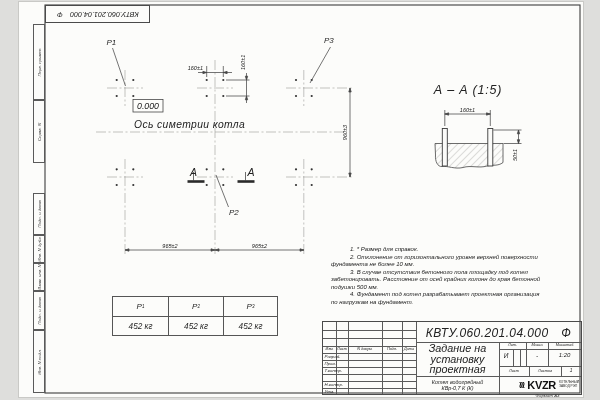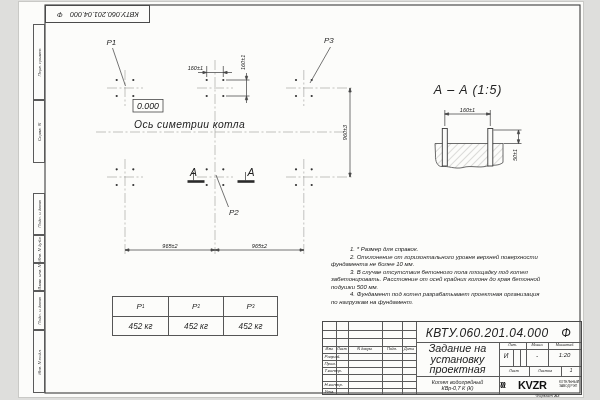--- a/index.html
+++ b/index.html
@@ -296,21 +296,21 @@
 
     <span class="lbl cen" style="left:176px;top:46.5px;width:30px;font-size:3.8px;">Лист</span>
     <span class="lbl cen" style="left:206px;top:46.5px;width:32px;font-size:3.8px;">Листов</span>
     <span class="lbl cen" style="left:238px;top:46px;width:20px;font-size:4.8px;">1</span>
 
     <div class="abs cen" style="left:93px;top:57px;width:83px;">
       <div class="lbl" style="position:static;font-size:5.4px;line-height:6.2px;">Котел водогрейный</div>
       <div class="lbl" style="position:static;font-size:5.4px;line-height:6.2px;">КВр-0,7 К (К)</div>
     </div>
 
-    <div class="abs" style="left:176px;top:54px;width:80px;height:18px;display:flex;align-items:center;justify-content:space-between;gap:2px;">
+    <div class="abs" style="left:176px;top:54px;width:80px;height:18px;display:flex;align-items:center;justify-content:flex-end;gap:2px;">
       <span style="font-size:9px;color:#111;display:inline-block;transform:rotate(90deg);font-weight:bold;">≋</span>
       <span style="font-size:11px;font-weight:bold;color:#111;letter-spacing:-0.3px;">KVZR</span>
       <span style="display:inline-flex;flex-direction:column;margin-left:1px;">
         <span style="font-size:3.2px;line-height:3.6px;color:#222;">КОТЕЛЬНЫЙ</span>
         <span style="font-size:3.2px;line-height:3.6px;color:#222;">ЗАВОД РЭП</span>
       </span>
     </div>
   </div>
 
   <div class="fmt">Формат А3</div>

